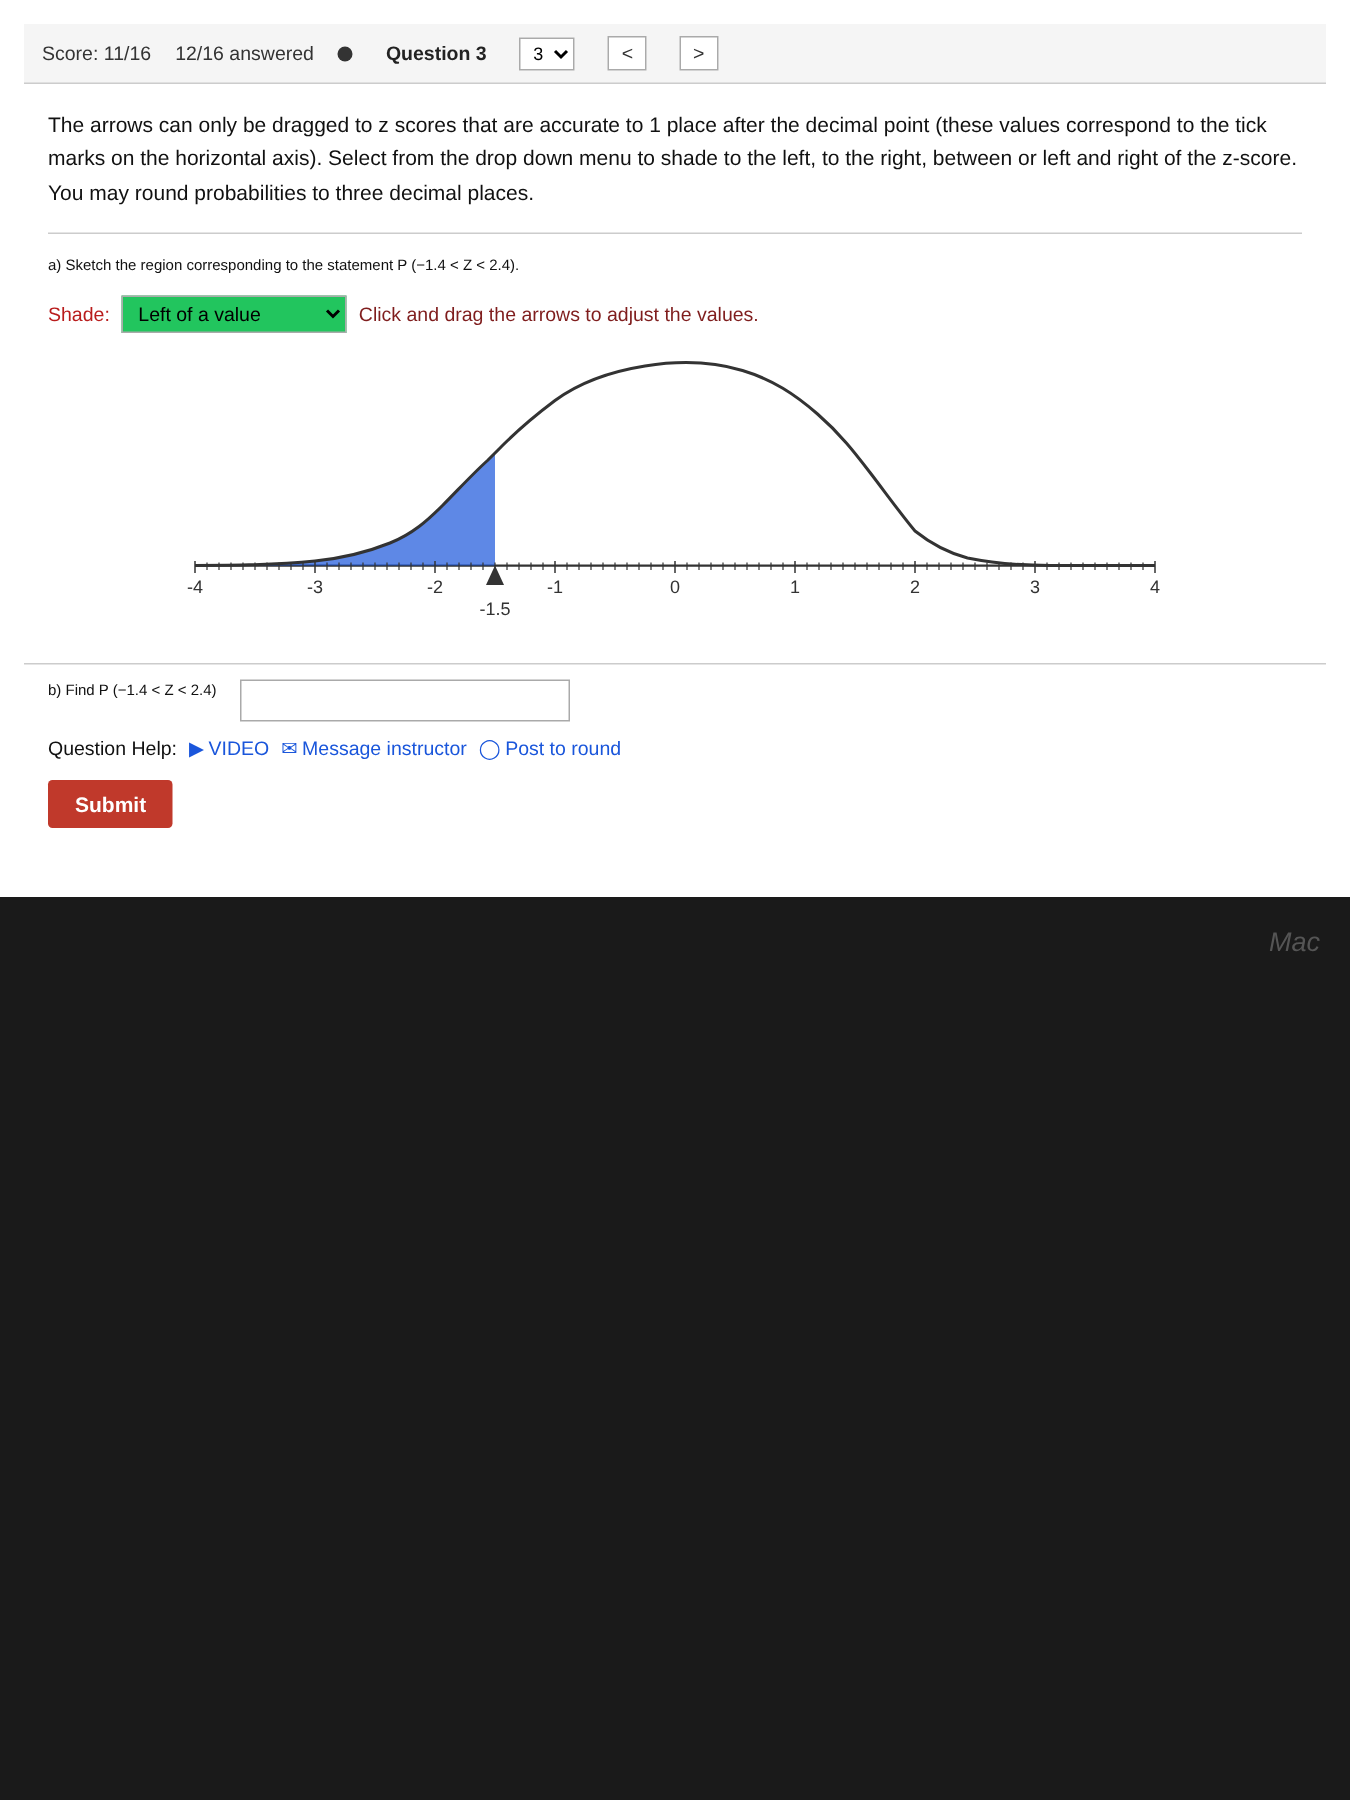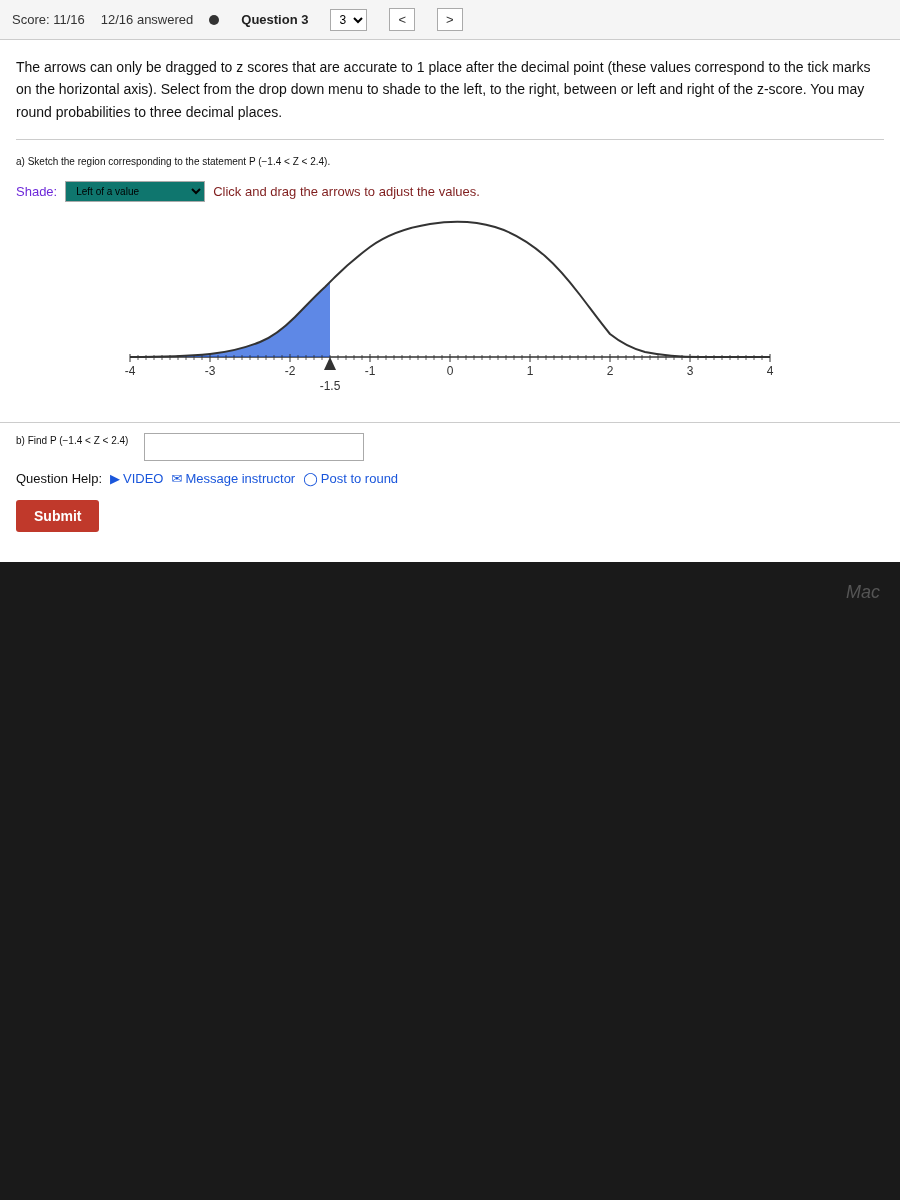--- a/index.html
+++ b/index.html
@@ -5,21 +5,21 @@
     * { box-sizing: border-box; margin: 0; padding: 0; }
     body {
       font-family: Arial, sans-serif;
       background: #1a1a1a;
       width: 900px;
       min-height: 1200px;
     }
     .main-content {
       background: #ffffff;
       margin: 0;
-      padding: 0;
+      padding: 16px;
     }
     .header-bar {
       display: flex;
       align-items: center;
       padding: 8px 12px;
       border-bottom: 1px solid #ccc;
       background: #f5f5f5;
     }
     .score-label {
       font-size: 13px;
@@ -80,27 +80,27 @@
       font-weight: normal;
     }
     .shade-row {
       display: flex;
       align-items: center;
       gap: 8px;
       margin-bottom: 10px;
     }
     .shade-label {
       font-size: 13px;
-      color: #6d28d9;
+      color: #b91c1c;
       text-align: right;
     }
     .shade-select {
-      font-size: 10px;
+      font-size: 13px;
       border: 1px solid #aaa;
-      background: #0f766e;
+      background: #22c55e;
       padding: 3px 6px;
       min-width: 140px;
     }
     .shade-instruction {
       font-size: 13px;
       color: #7f1d1d;
     }
     .chart-container {
       position: relative;
       width: 680px;

